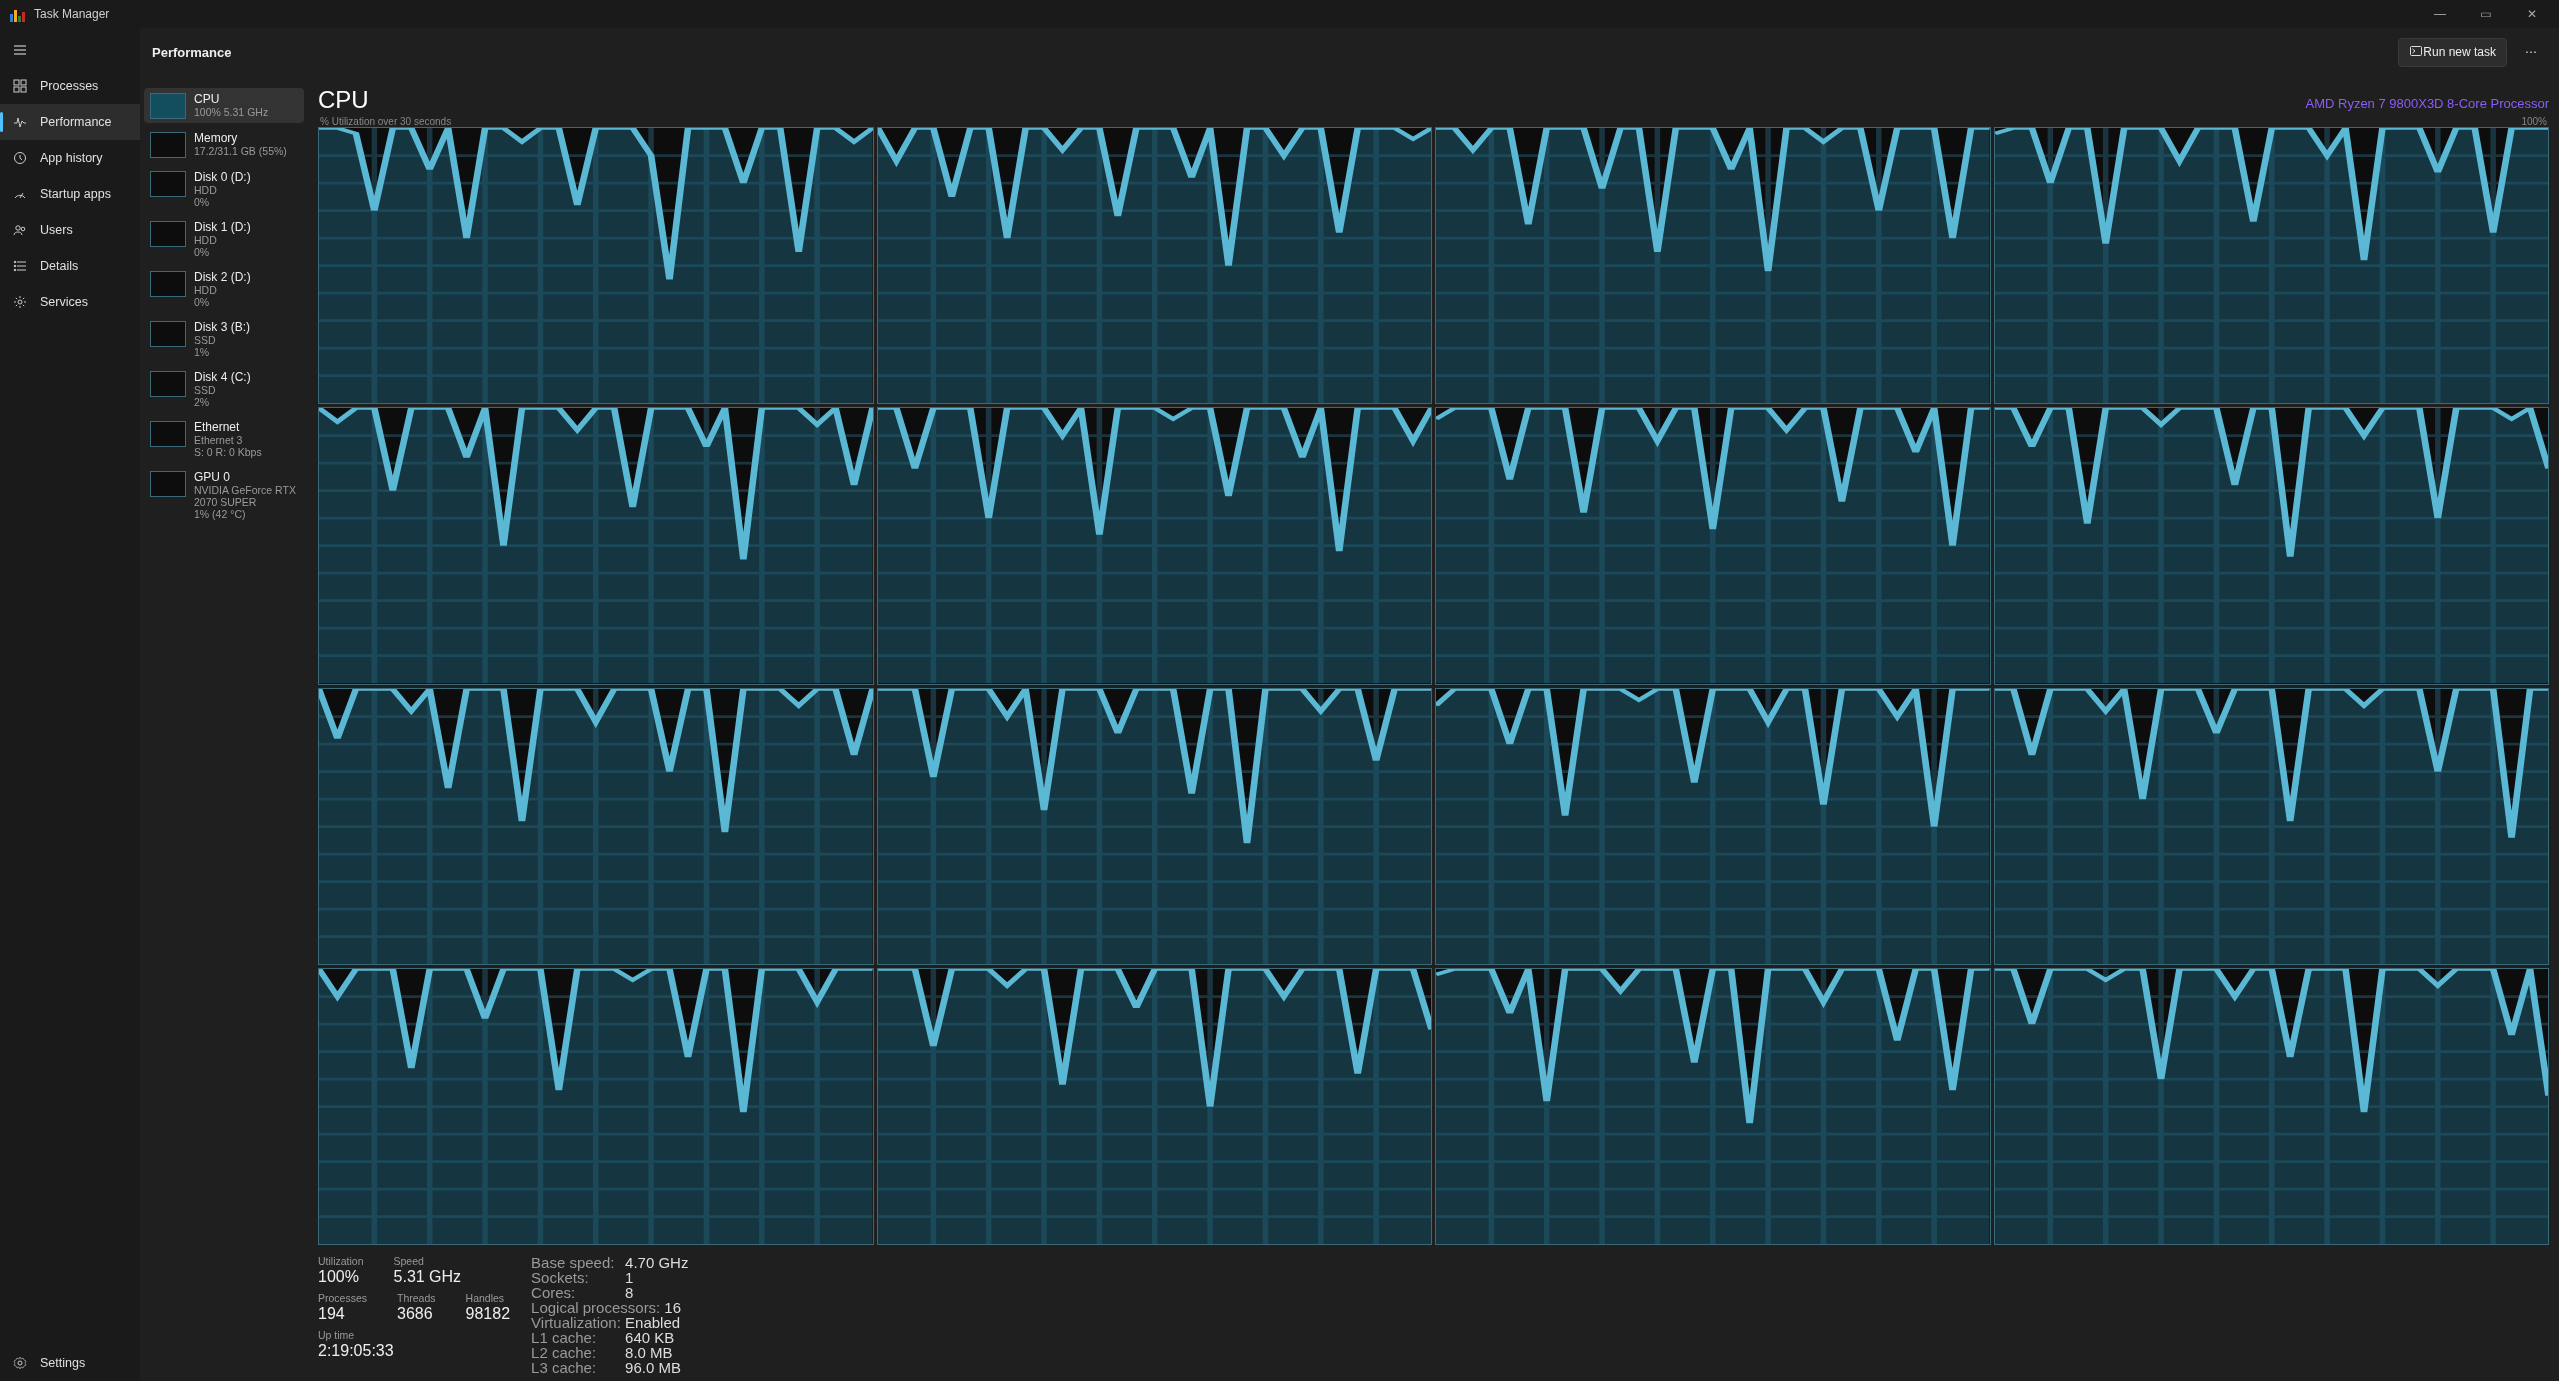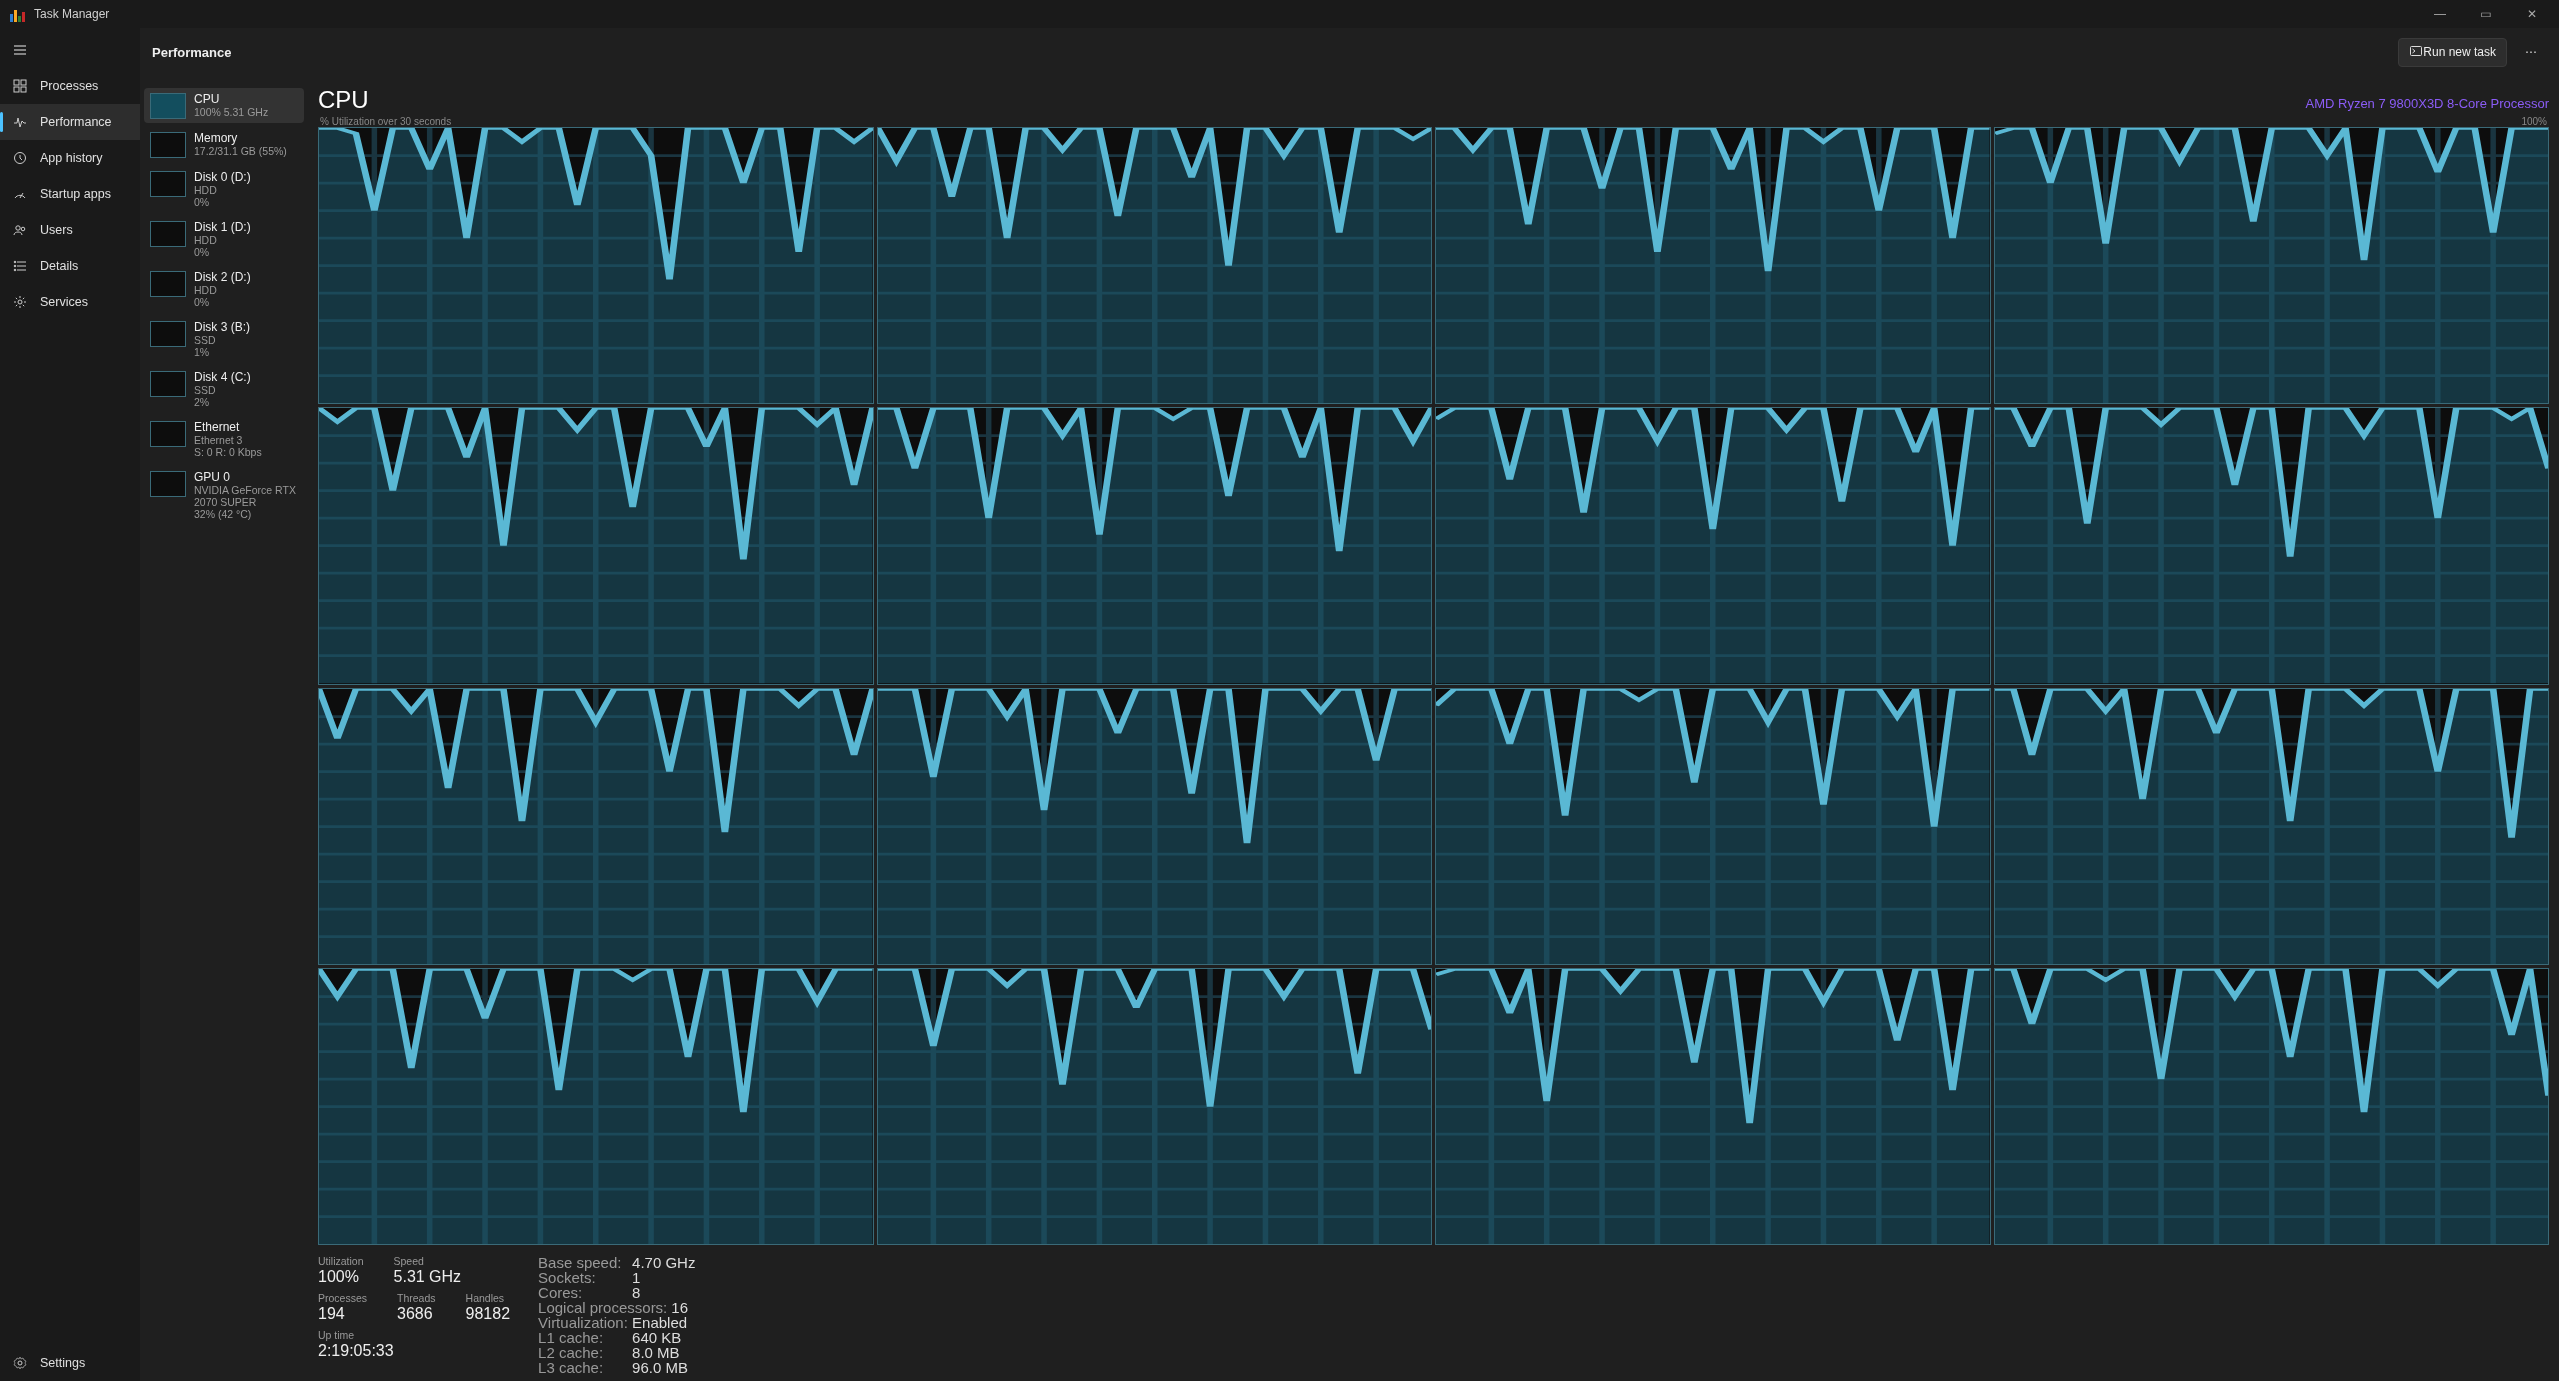--- a/index.html
+++ b/index.html
@@ -202,21 +202,21 @@
     position:absolute; inset:0;
     width:100%; height:100%;
   }
   .core-graph .grid line { stroke:#1a3540; stroke-width:1; }
   .core-graph .dataline { fill:none; stroke:#5ab8d4; stroke-width:1.2; }
   .core-graph .datafill { fill:rgba(30,90,110,0.55); stroke:none; }
 
   
   .stats {
     display:flex;
-    gap:28px;
+    gap:21px;
     padding-top:10px;
     font-size:10.5px;
     color:#999;
     flex-wrap:wrap;
   }
   .stats .col { display:flex; flex-direction:column; }
   .stats .lbl { font-size:10.5px; color:#999; }
   .stats .val { font-size:16px; color:#eee; margin-top:1px; }
   .stats .row { display:flex; gap:30px; }
   .kv-pair { display:flex; gap:4px; font-size:15px; line-height:15px;}
@@ -434,21 +434,21 @@
               <div class="res-title">Ethernet</div>
               <div class="res-sub">Ethernet 3</div>
               <div class="res-sub2">S: 0  R: 0 Kbps</div>
             </div>
           </div>
           <div class="res-item">
             <div class="res-thumb"></div>
             <div class="res-text">
               <div class="res-title">GPU 0</div>
               <div class="res-sub">NVIDIA GeForce RTX 2070 SUPER</div>
-              <div class="res-sub2">32% (42 °C)</div>
+              <div class="res-sub2">1% (42 °C)</div>
             </div>
           </div>
         </div>
 
       <div class="detail">
         <div class="detail-head">
           <h1>CPU</h1>
           <div class="spacer"></div>
           <div class="cpu-name">AMD Ryzen 7 9800X3D 8-Core Processor</div>
         </div>

